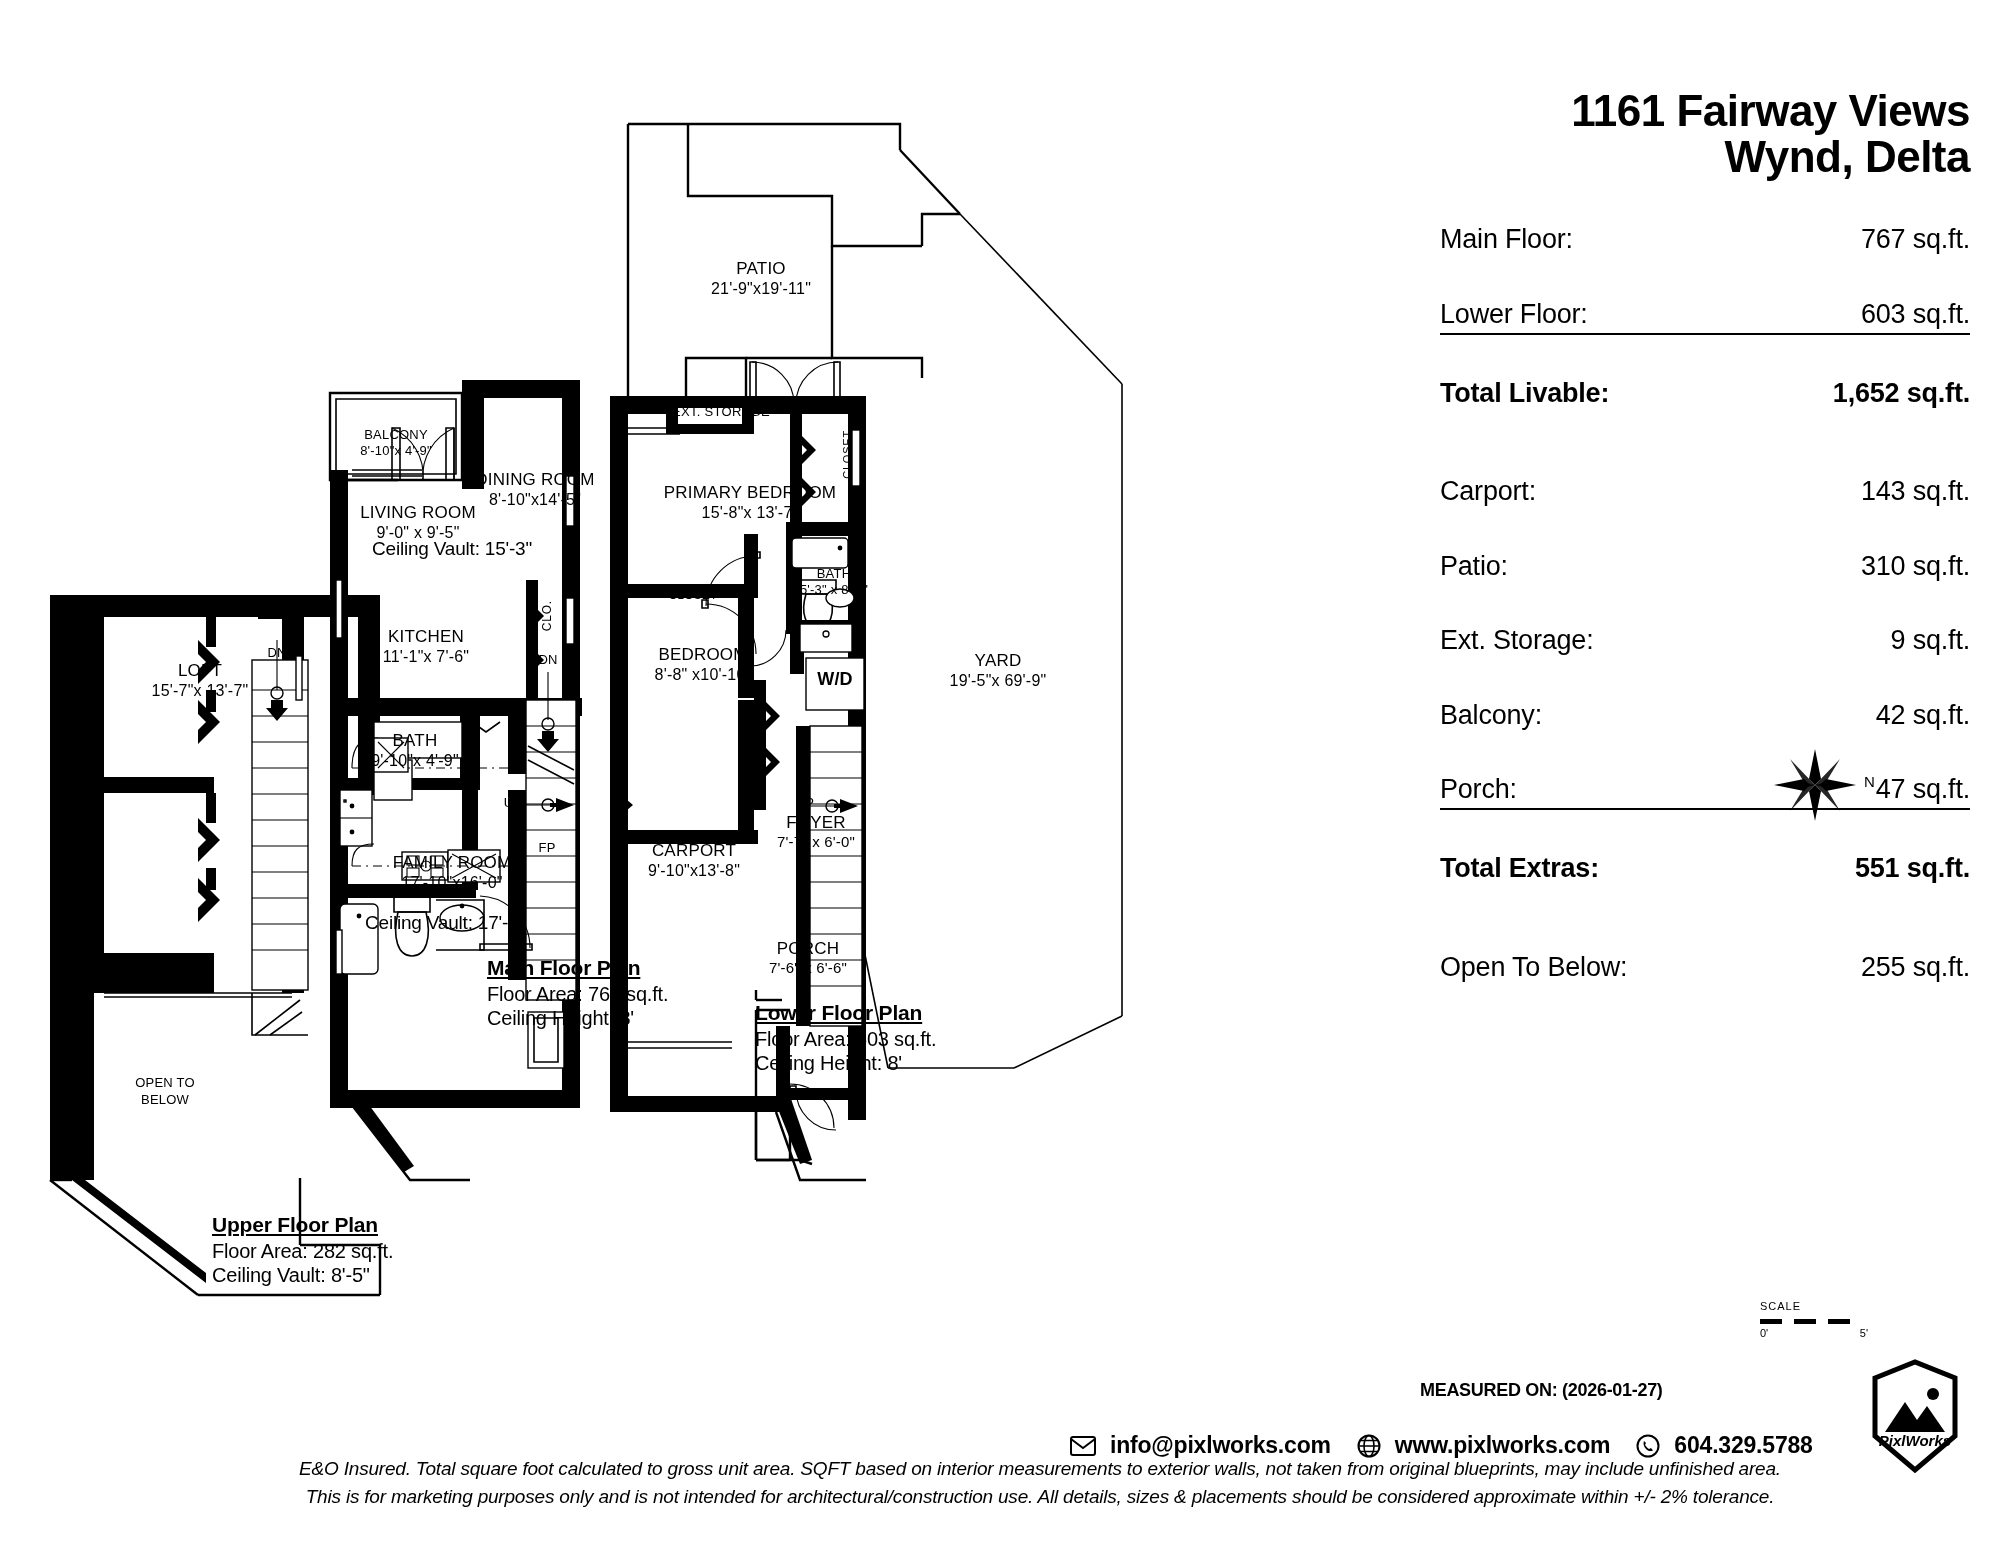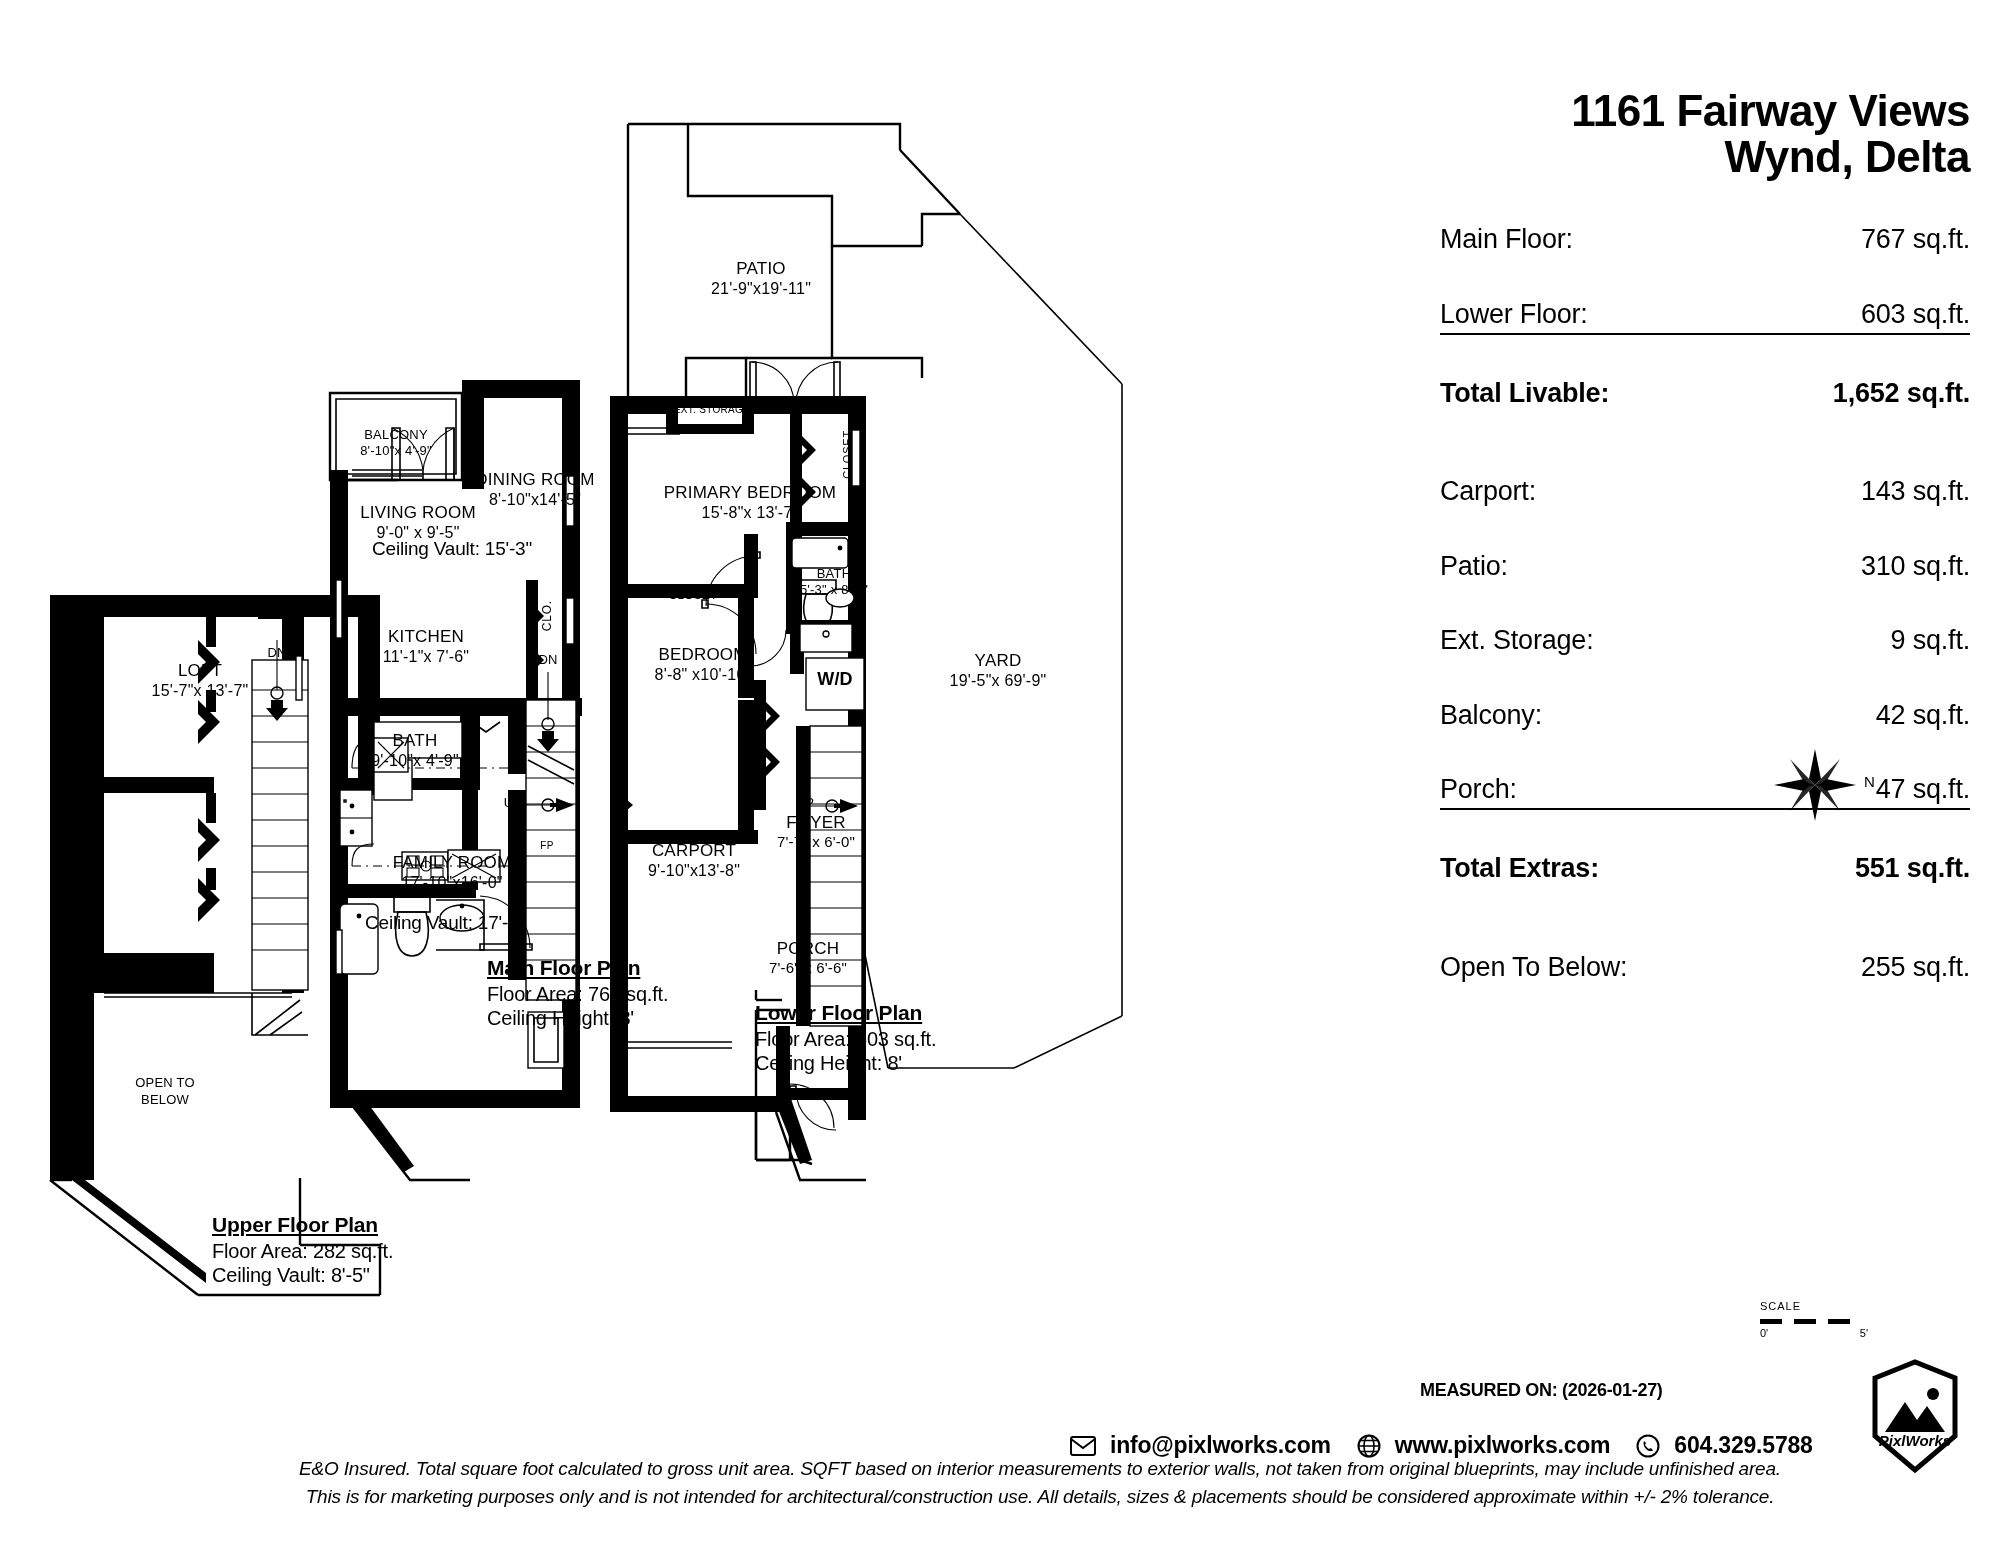--- a/index.html
+++ b/index.html
@@ -50,21 +50,21 @@
   
   .plan-caption { position: absolute; font-size: 20px; line-height: 1.22; letter-spacing: -0.2px; }
   .plan-caption .cap-title { font-weight: bold; font-size: 21px; text-decoration: underline; display:block; margin-bottom:1px;}
 
   
   .rlabel { position: absolute; text-align: center; font-size: 17px; line-height: 1.25;
             letter-spacing: 0.2px; white-space: nowrap; }
   .rlabel .nm { display: block; }
   .rlabel .dm { display: block; font-size: 16px; }
   .rlabel.small { font-size: 13px; }
-  .rlabel.tiny { font-size: 10px; letter-spacing: 0.3px; }
+  .rlabel.tiny { font-size: 13px; letter-spacing: 0.3px; }
   .vert { position: absolute; writing-mode: vertical-rl; transform: rotate(180deg);
           font-size: 11px; letter-spacing: 0.8px; white-space: nowrap; }
   .ceil { position:absolute; font-size: 19px; letter-spacing: -0.2px; white-space: nowrap; }
 
   svg.plan { position: absolute; left: 0; top: 0; width: 1999px; height: 1545px; pointer-events: none; }
   .w  { fill: #000; }
   .thin { fill: none; stroke: #000; stroke-width: 1.6; }
   .thin2 { fill: none; stroke: #000; stroke-width: 2.4; }
   .hair { fill: none; stroke: #000; stroke-width: 1.1; }
   .dash { fill: none; stroke: #000; stroke-width: 1.2; stroke-dasharray: 9 5 2 5; }

